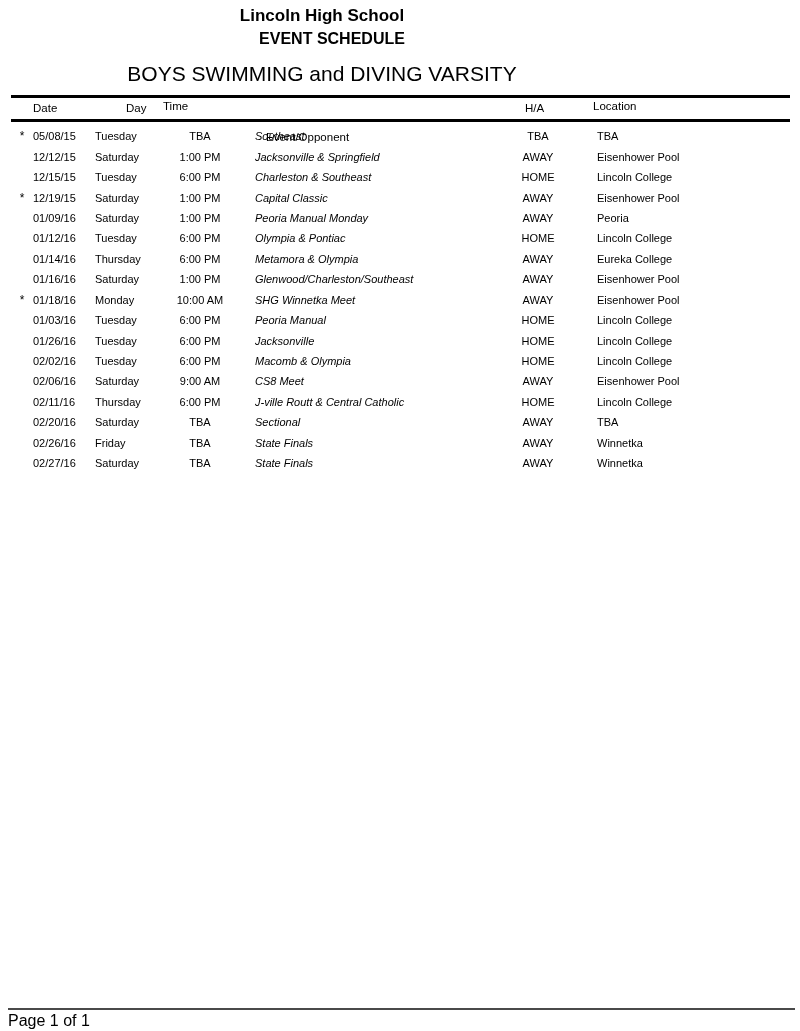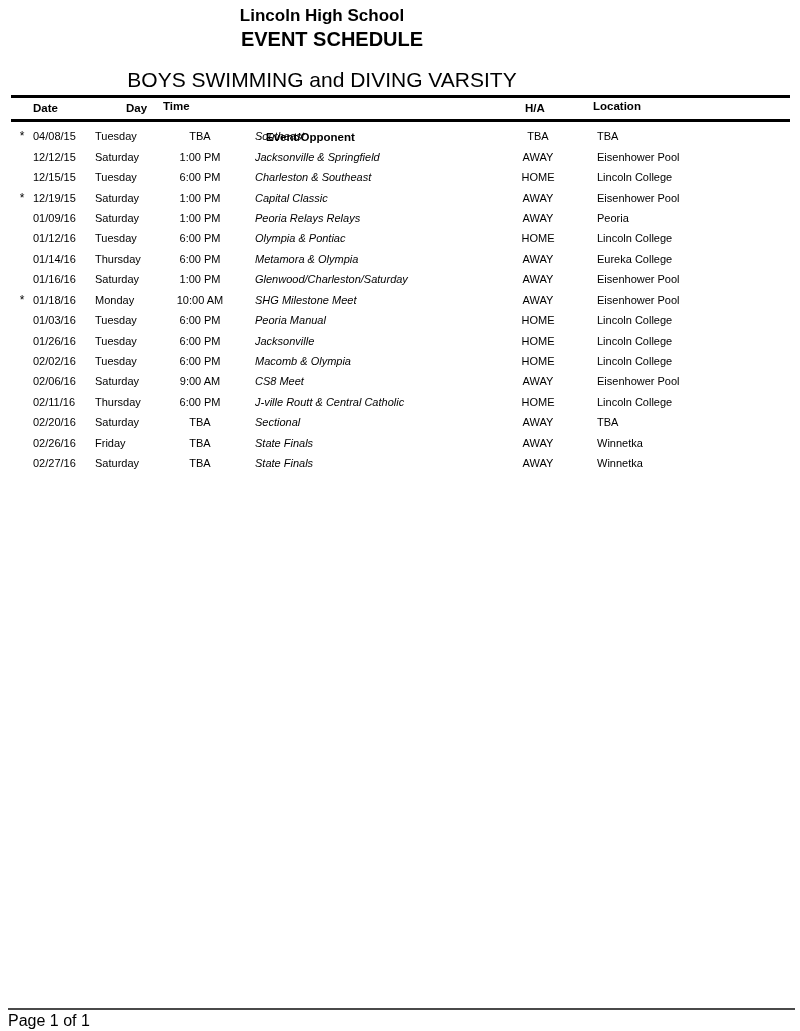--- a/index.html
+++ b/index.html
@@ -23,48 +23,48 @@
     left: 0;
     width: 644px;
     text-align: center;
   }
   .school-name {
     font-size: 17px;
     font-weight: bold;
     line-height: 22px;
   }
   .doc-title {
-    font-size: 20px;
+    font-size: 16px;
     font-weight: bold;
     line-height: 24px;
     margin-left: 20px;
   }
   .team-subtitle {
     font-size: 21px;
     font-weight: normal;
-    margin-top: 17px;
+    margin-top: 11px;
     line-height: 24px;
   }
 
   
   .schedule-table {
     position: absolute;
     top: 95px;
     left: 11px;
     width: 779px;
   }
   .rule {
     height: 3px;
     background: #000000;
   }
   .header-row {
     position: relative;
     height: 21px;
     font-size: 11.5px;
-    font-weight: bold;
+    font-weight: normal;
   }
   .header-row .col-label { position: absolute; top: 4px; white-space: nowrap; }
   .hdr-date     { left: 22px;  }
   .hdr-day      { left: 115px; }
   .hdr-time     { left: 152px; top: 2px !important; }
   .hdr-event    { left: 255px; top: 2px !important; margin-top: 31px; }
   .hdr-ha       { left: 514px; }
   .hdr-location { left: 582px; top: 2px !important; }
 
   .table-body {
@@ -119,21 +119,21 @@
     <span class="col-label hdr-event">Event/Opponent</span>
     <span class="col-label hdr-ha">H/A</span>
     <span class="col-label hdr-location">Location</span>
   </div>
 
   <div class="rule"></div>
 
   <div class="table-body" id="table-body">
   <div class="trow">
     <span class="cell-star">*</span>
-    <span class="cell-date">04/08/15</span>
+    <span class="cell-date">05/08/15</span>
     <span class="cell-day">Tuesday</span>
     <span class="cell-time">TBA</span>
     <span class="cell-event">Southeast</span>
     <span class="cell-ha">TBA</span>
     <span class="cell-location">TBA</span>
   </div>
 
   <div class="trow">
     <span class="cell-star"></span>
     <span class="cell-date">12/12/15</span>
@@ -162,21 +162,21 @@
     <span class="cell-event">Capital Classic</span>
     <span class="cell-ha">AWAY</span>
     <span class="cell-location">Eisenhower Pool</span>
   </div>
 
   <div class="trow">
     <span class="cell-star"></span>
     <span class="cell-date">01/09/16</span>
     <span class="cell-day">Saturday</span>
     <span class="cell-time">1:00 PM</span>
-    <span class="cell-event">Peoria Relays Relays</span>
+    <span class="cell-event">Peoria Manual Monday</span>
     <span class="cell-ha">AWAY</span>
     <span class="cell-location">Peoria</span>
   </div>
 
   <div class="trow">
     <span class="cell-star"></span>
     <span class="cell-date">01/12/16</span>
     <span class="cell-day">Tuesday</span>
     <span class="cell-time">6:00 PM</span>
     <span class="cell-event">Olympia &amp; Pontiac</span>
@@ -192,31 +192,31 @@
     <span class="cell-event">Metamora &amp; Olympia</span>
     <span class="cell-ha">AWAY</span>
     <span class="cell-location">Eureka College</span>
   </div>
 
   <div class="trow">
     <span class="cell-star"></span>
     <span class="cell-date">01/16/16</span>
     <span class="cell-day">Saturday</span>
     <span class="cell-time">1:00 PM</span>
-    <span class="cell-event">Glenwood/Charleston/Saturday</span>
+    <span class="cell-event">Glenwood/Charleston/Southeast</span>
     <span class="cell-ha">AWAY</span>
     <span class="cell-location">Eisenhower Pool</span>
   </div>
 
   <div class="trow">
     <span class="cell-star">*</span>
     <span class="cell-date">01/18/16</span>
     <span class="cell-day">Monday</span>
     <span class="cell-time">10:00 AM</span>
-    <span class="cell-event">SHG Milestone Meet</span>
+    <span class="cell-event">SHG Winnetka Meet</span>
     <span class="cell-ha">AWAY</span>
     <span class="cell-location">Eisenhower Pool</span>
   </div>
 
   <div class="trow">
     <span class="cell-star"></span>
     <span class="cell-date">01/03/16</span>
     <span class="cell-day">Tuesday</span>
     <span class="cell-time">6:00 PM</span>
     <span class="cell-event">Peoria Manual</span>

